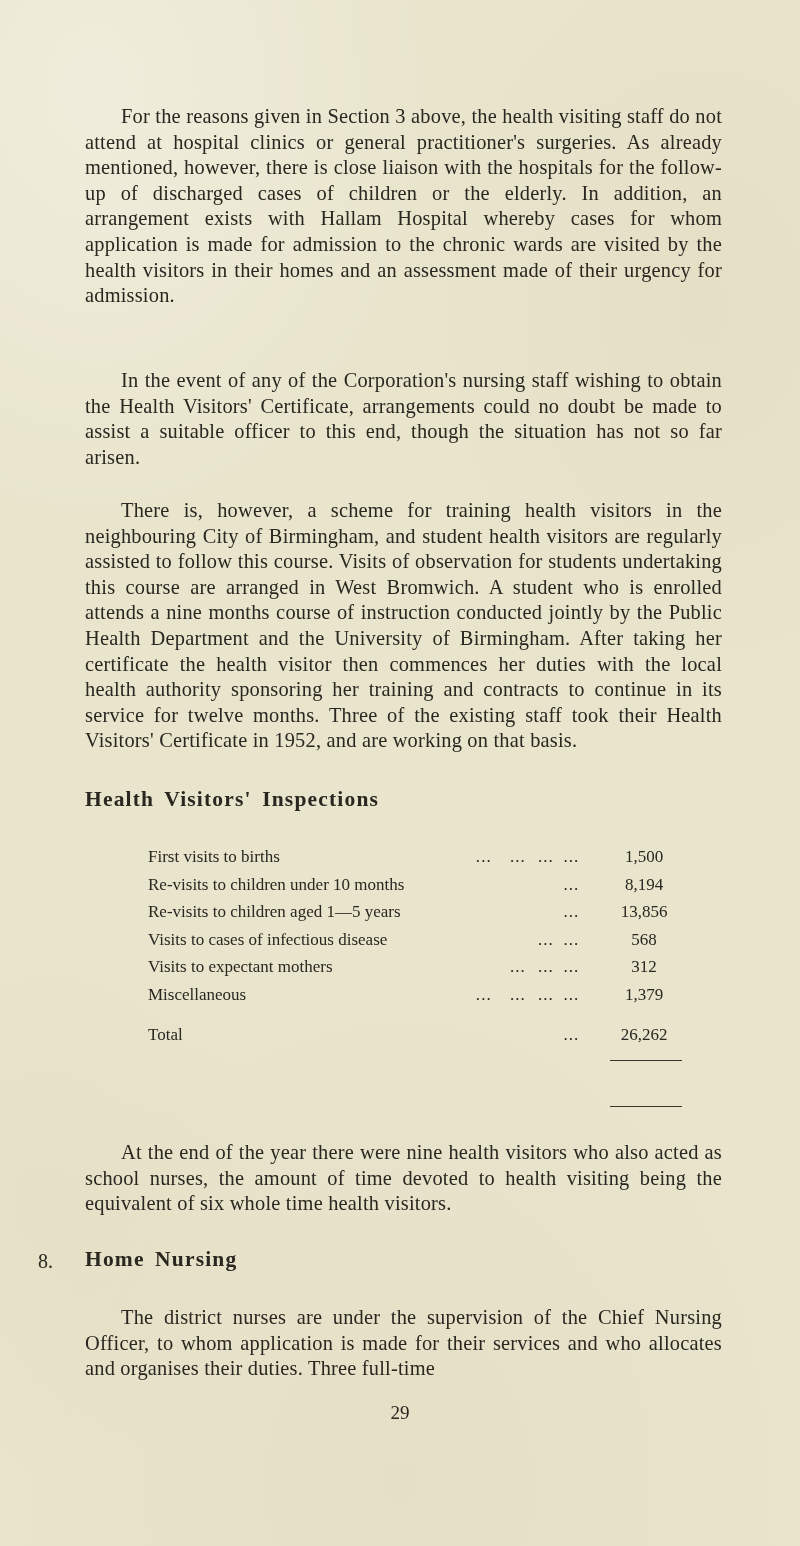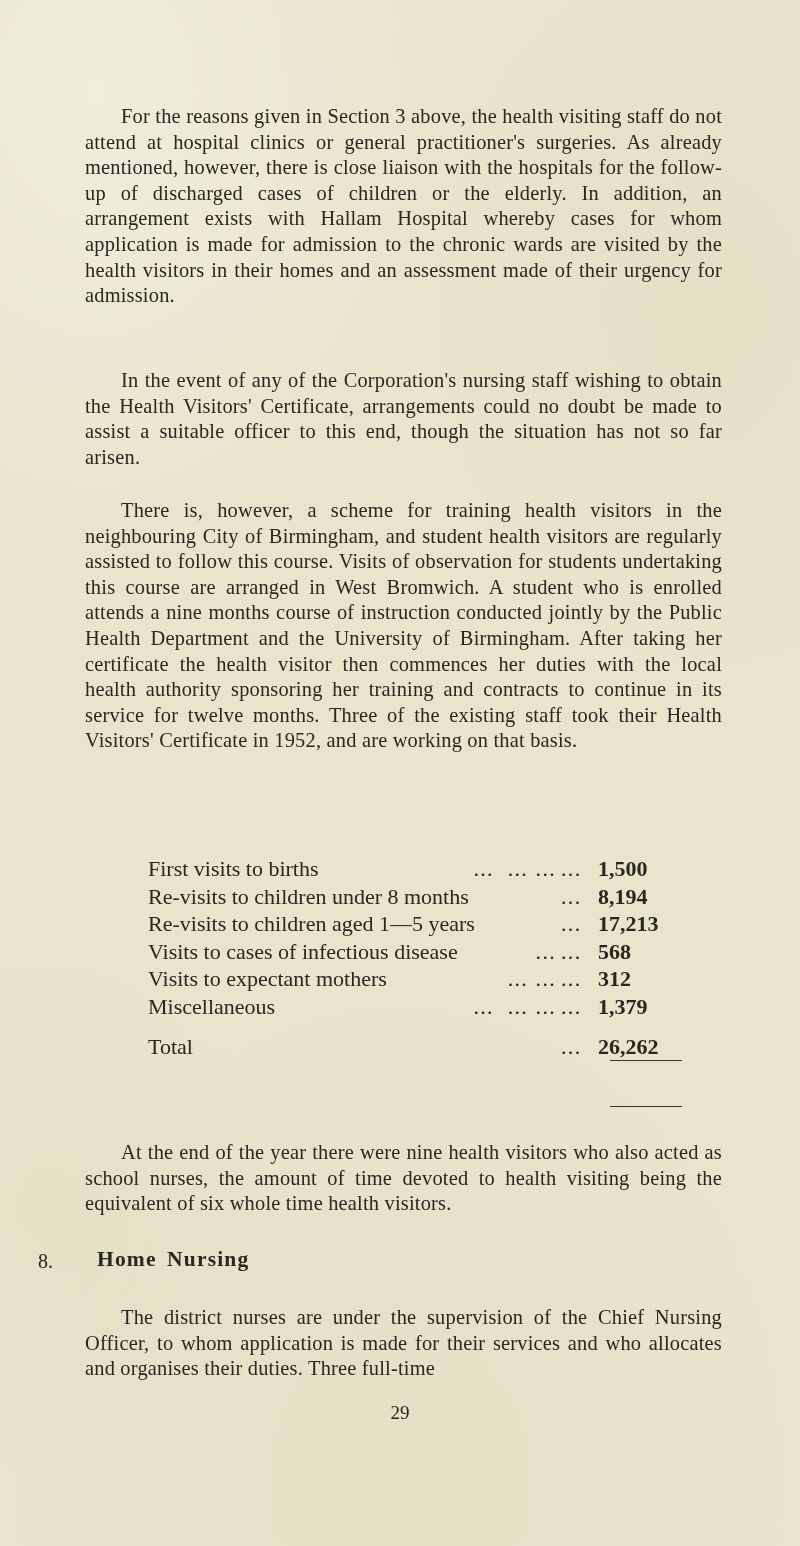--- a/index.html
+++ b/index.html
@@ -54,40 +54,38 @@
     letter-spacing: 0.055em;
     word-spacing: 0.18em;
   }
 
   
   .stats {
     position: absolute;
     left: 148px;
     width: 542px;
     border-collapse: collapse;
-    font-size: 22px;
+    font-size: 17px;
     line-height: 27.6px;
-    margin-top: 12px;
   }
   .stats td {
     padding: 0;
     vertical-align: baseline;
     white-space: nowrap;
   }
   .stats td.label { text-align: left; }
   .stats td.dots {
     color: #2a2620;
     text-align: center;
     letter-spacing: 0.06em;
   }
   .stats td.value {
-    text-align: left;
+    text-align: center;
     width: 92px;
     padding-left: 14px;
-    font-weight: bold;
   }
   .stats tr.total-row td {
     padding-top: 12px;
   }
   .stats td.total-label {
     text-align: left;
     padding-right: 10px;
   }
   .rule-top, .rule-bottom {
     position: absolute;
@@ -121,40 +119,43 @@
   </div>
 
   <div class="textblock" style="top:368px;">
     <p class="para">In the event of any of the Corporation's nursing staff wishing to obtain the Health Visitors' Certificate, arrangements could no doubt be made to assist a suitable officer to this end, though the situation has not so far arisen.</p>
   </div>
 
   <div class="textblock" style="top:498px;">
     <p class="para">There is, however, a scheme for training health visitors in the neighbouring City of Birmingham, and student health visitors are regularly assisted to follow this course.    Visits of observation for students undertaking this course are arranged in West Bromwich.    A student who is enrolled attends a nine months course of instruction conducted jointly by the Public Health Department and the University of Birmingham.    After taking her certificate the health visitor then commences her duties with the local health authority sponsoring her training and contracts to continue in its service for twelve months.    Three of the existing staff took their Health Visitors' Certificate in 1952, and are working on that basis.</p>
   </div>
 
+  <div class="textblock" style="top:787px;">
+    <h2 class="section-heading">Health Visitors' Inspections</h2>
+  </div>
 
   <table class="stats" style="top:843px;">
     <tbody>
       <tr>
         <td class="label">First visits to births</td>
         <td class="dots">...</td>
         <td class="dots">...</td>
         <td class="dots">...</td>
         <td class="dots">...</td>
         <td class="value">1,500</td>
       </tr>
       <tr>
-        <td class="label" colspan="4">Re-visits to children under 8 months</td>
+        <td class="label" colspan="4">Re-visits to children under 10 months</td>
         <td class="dots">...</td>
         <td class="value">8,194</td>
       </tr>
       <tr>
         <td class="label" colspan="4">Re-visits to children aged 1—5 years</td>
         <td class="dots">...</td>
-        <td class="value">17,213</td>
+        <td class="value">13,856</td>
       </tr>
       <tr>
         <td class="label" colspan="3">Visits to cases of infectious disease</td>
         <td class="dots">...</td>
         <td class="dots">...</td>
         <td class="value">568</td>
       </tr>
       <tr>
         <td class="label" colspan="2">Visits to expectant mothers</td>
         <td class="dots">...</td>
@@ -179,21 +180,21 @@
   </table>
 
   <div class="rule-top" style="top:1060px;"></div>
   <div class="rule-bottom" style="top:1106px;"></div>
 
   <div class="textblock" style="top:1140px;">
     <p class="para">At the end of the year there were nine health visitors who also acted as school nurses, the amount of time devoted to health visiting being the equivalent of six whole time health visitors.</p>
   </div>
 
   <div class="section-num" style="top:1250px;">8.</div>
-  <div class="textblock" style="top:1247px;margin-left:12px;">
+  <div class="textblock" style="top:1247px;">
     <h2 class="section-heading">Home Nursing</h2>
   </div>
 
   <div class="textblock" style="top:1305px;">
     <p class="para">The district nurses are under the supervision of the Chief Nursing Officer, to whom application is made for their services and who allocates and organises their duties.    Three full-time</p>
   </div>
 
   <div class="page-number" style="top:1402px;">29</div>
 
 </div>

